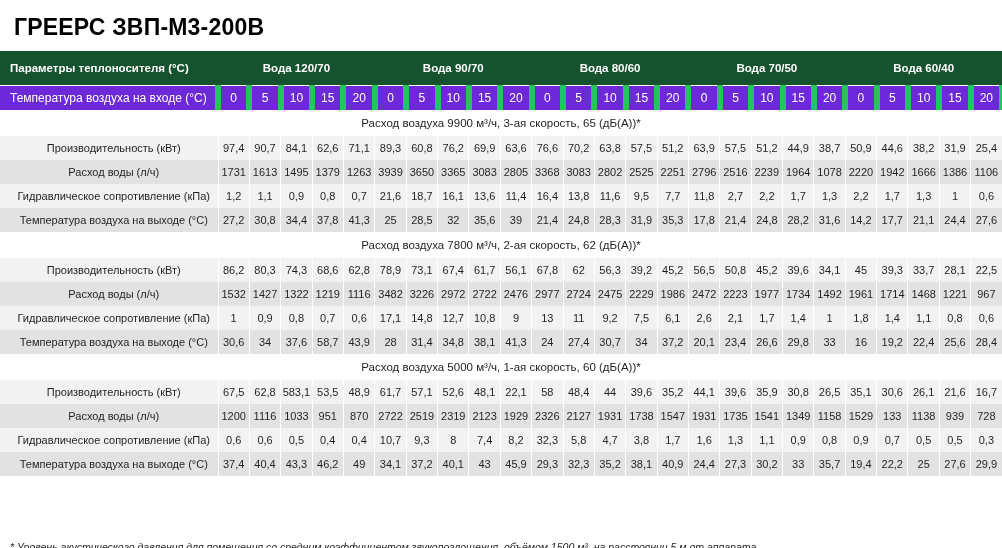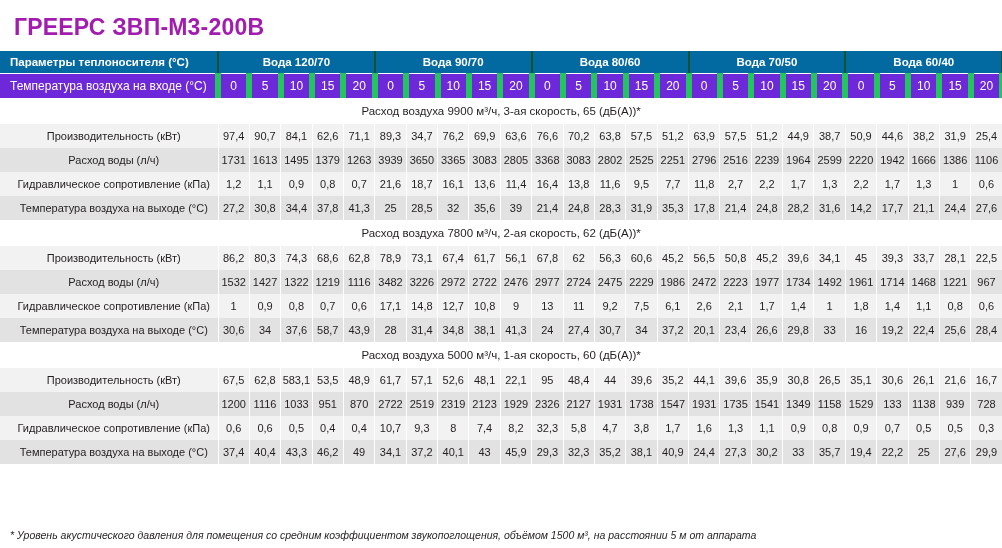--- a/index.html
+++ b/index.html
@@ -16,43 +16,43 @@
   }
   .page {
     position: relative;
     width: 1002px;
     height: 548px;
     box-sizing: border-box;
   }
   .title {
     font-size: 23px;
     font-weight: bold;
-    color: #a21caf;
+    color: #000000;
     padding: 14px 0 10px 14px;
     letter-spacing: 0.2px;
   }
   table.spec {
     border-collapse: collapse;
     width: 1002px;
     table-layout: fixed;
   }
   table.spec td, table.spec th {
     padding: 0;
     margin: 0;
   }
   
   .hdr-row td {
-    background: #0369a1;
+    background: #14532d;
     color: #ffffff;
     font-size: 11.5px;
     font-weight: bold;
-    height: 22px;
+    height: 34px;
     text-align: center;
     vertical-align: middle;
-    border-right: 2px solid #14532d;
+    border-right: 5px solid #14532d;
   }
   .hdr-row td.label {
     text-align: left;
     padding-left: 10px;
     font-weight: bold;
   }
   
   .sub-row td {
     background: #6d28d9;
     color: #ffffff;
@@ -159,21 +159,21 @@
       </tr>
 
       <tr class="data-row row-light">
         <td class="label">Производительность (кВт)</td>
         <td>97,4</td>
         <td>90,7</td>
         <td>84,1</td>
         <td>62,6</td>
         <td>71,1</td>
         <td>89,3</td>
-        <td>34,7</td>
+        <td>60,8</td>
         <td>76,2</td>
         <td>69,9</td>
         <td>63,6</td>
         <td>76,6</td>
         <td>70,2</td>
         <td>63,8</td>
         <td>57,5</td>
         <td>51,2</td>
         <td>63,9</td>
         <td>57,5</td>
@@ -200,21 +200,21 @@
         <td>2805</td>
         <td>3368</td>
         <td>3083</td>
         <td>2802</td>
         <td>2525</td>
         <td>2251</td>
         <td>2796</td>
         <td>2516</td>
         <td>2239</td>
         <td>1964</td>
-        <td>2599</td>
+        <td>1078</td>
         <td>2220</td>
         <td>1942</td>
         <td>1666</td>
         <td>1386</td>
         <td>1106</td>
       </tr>
       <tr class="data-row row-light">
         <td class="label">Гидравлическое сопротивление (кПа)</td>
         <td>1,2</td>
         <td>1,1</td>
@@ -283,21 +283,21 @@
         <td>68,6</td>
         <td>62,8</td>
         <td>78,9</td>
         <td>73,1</td>
         <td>67,4</td>
         <td>61,7</td>
         <td>56,1</td>
         <td>67,8</td>
         <td>62</td>
         <td>56,3</td>
-        <td>60,6</td>
+        <td>39,2</td>
         <td>45,2</td>
         <td>56,5</td>
         <td>50,8</td>
         <td>45,2</td>
         <td>39,6</td>
         <td>34,1</td>
         <td>45</td>
         <td>39,3</td>
         <td>33,7</td>
         <td>28,1</td>
@@ -397,21 +397,21 @@
         <td>67,5</td>
         <td>62,8</td>
         <td>583,1</td>
         <td>53,5</td>
         <td>48,9</td>
         <td>61,7</td>
         <td>57,1</td>
         <td>52,6</td>
         <td>48,1</td>
         <td>22,1</td>
-        <td>95</td>
+        <td>58</td>
         <td>48,4</td>
         <td>44</td>
         <td>39,6</td>
         <td>35,2</td>
         <td>44,1</td>
         <td>39,6</td>
         <td>35,9</td>
         <td>30,8</td>
         <td>26,5</td>
         <td>35,1</td>

